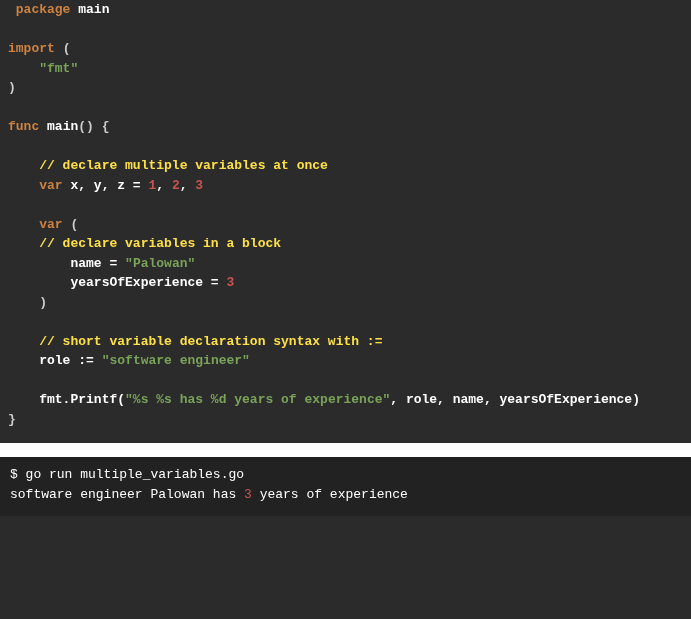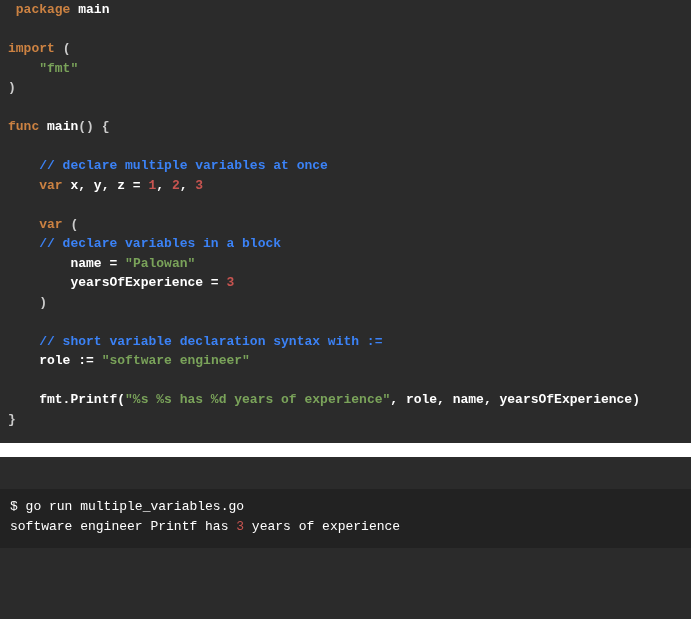--- a/index.html
+++ b/index.html
@@ -20,32 +20,31 @@
     font-weight: bold;
     padding: 4px 0 14px 4px;
   }
   .code-line {
     white-space: pre;
   }
   .kw { color: #cc8242; font-weight: bold; }      
   .ident { color: #fff; font-weight: bold; margin-top: 24px; }      
   .str { color: #7aa35a; font-weight: bold; }     
   .num { color: #c75450; font-weight: bold; }     
-  .comment { color: #3b82f6; font-weight: bold; }
+  .comment { color: #fde047; font-weight: bold; }
   .paren { color: #ccc; font-weight: bold; }
 
   .separator {
     height: 14px;
     background: #fff;
   }
   .terminal {
     background: #222;
     color: #ddd;
     padding: 8px 10px 12px 10px;
-    margin-top: 32px;
   }
   .term-line { white-space: pre; }
   .term-white { color: #fff; }
   .term-red { color: #c75450; }
 </style>
 </head>
 <body>
 
 <div class="editor">
 
@@ -70,14 +69,14 @@
   <div class="code-line">    <span class="ident">role</span> <span class="ident">:=</span> <span class="str">"software engineer"</span></div>
   <div class="code-line"> </div>
   <div class="code-line">    <span class="ident">fmt.Printf</span><span class="ident">(</span><span class="str">"%s %s has %d years of experience"</span><span class="ident">, role, name, yearsOfExperience)</span></div>
   <div class="code-line"><span class="paren">}</span></div>
 </div>
 
 <div class="separator"></div>
 
 <div class="terminal">
   <div class="term-line"><span class="term-white">$ </span><span class="term-white">go run multiple_variables.go</span></div>
-  <div class="term-line"><span class="term-white">software engineer Printf has </span><span class="term-red">3</span><span class="term-white"> years of experience</span></div>
+  <div class="term-line"><span class="term-white">software engineer Palowan has </span><span class="term-red">3</span><span class="term-white"> years of experience</span></div>
 </div>
 
 </body></html>

